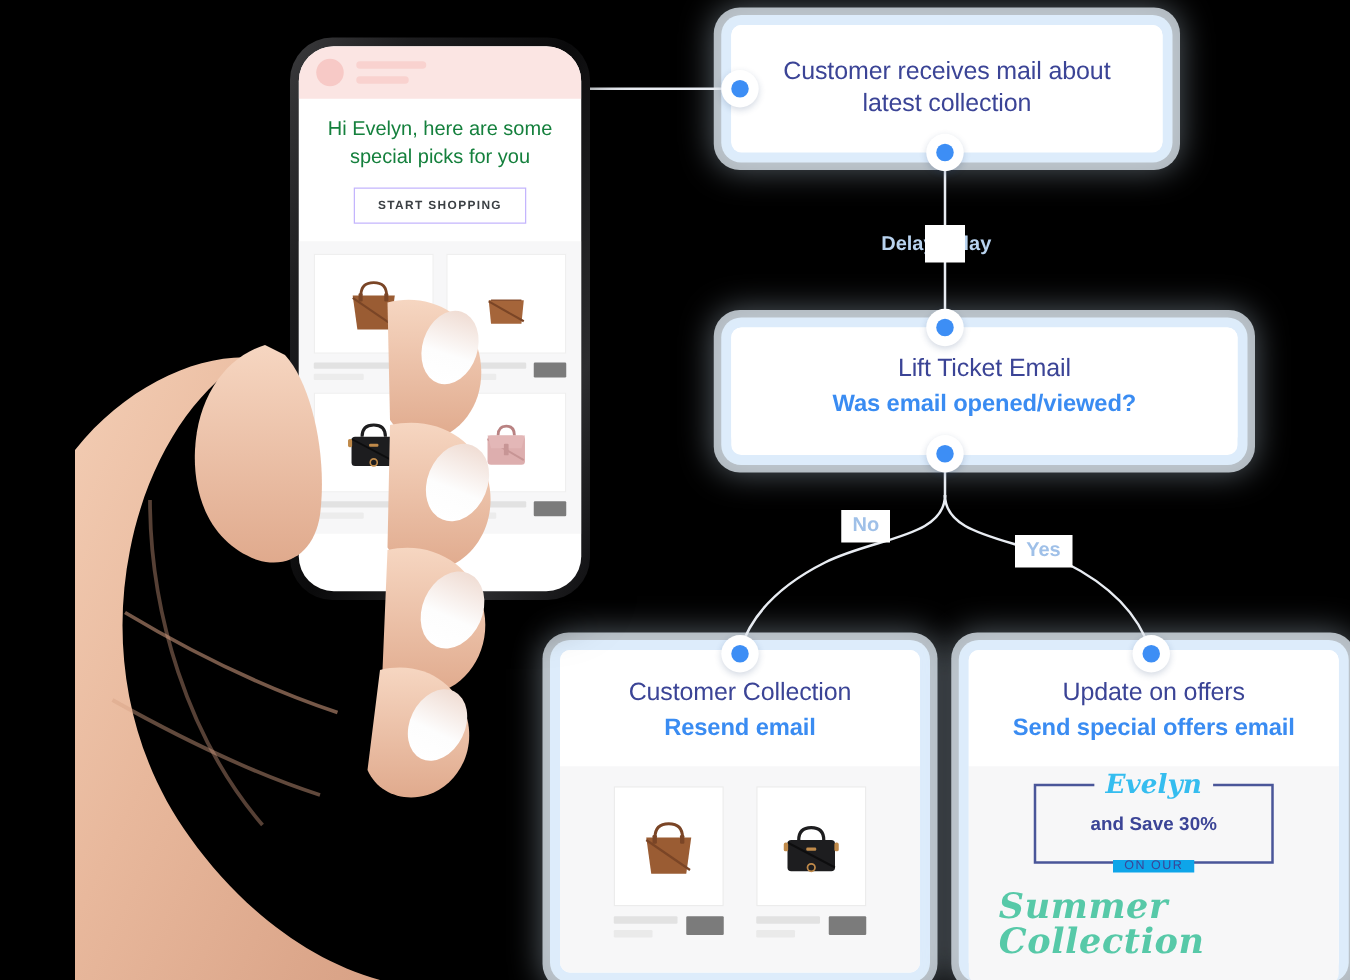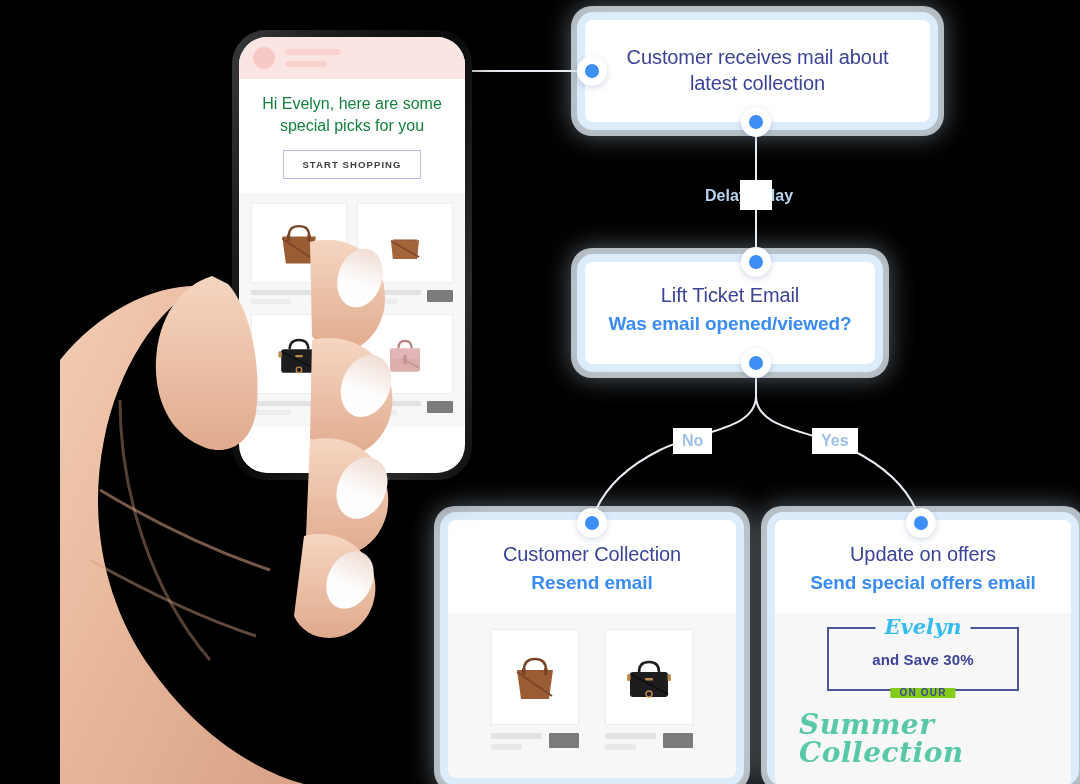--- a/index.html
+++ b/index.html
@@ -146,25 +146,25 @@
   }
   .promo-save {
     color: #3b4496;
     font-size: 15px;
     font-weight: bold;
     letter-spacing: 0.1px;
   }
   .promo-onour {
     position: absolute;
     bottom: -9px; left: 50%; transform: translateX(-50%);
-    background: #84cc16;
+    background: #0ea5e9;
     padding: 0 9px;
     color: #3b4496;
     font-size: 10px;
-    font-weight: bold;
+    font-weight: normal;
     letter-spacing: 1.2px;
     line-height: 1;
   }
   .promo-summer {
     margin-top: 20px;
     color: #57c9a8;
     font-size: 28px;
     font-family: "DejaVu Serif", serif;
     font-style: italic;
     font-weight: bold;
@@ -252,32 +252,32 @@
   <div class="line line-v" style="left:755px; top:362px; height:36px;"></div>
 
   <svg style="position:absolute; left:0; top:0; width:1080px; height:784px; z-index:2;">
     <path d="M 756 396 C 756 430, 700 430, 660 450 C 620 470, 600 495, 592 520" stroke="#e8ecf2" stroke-width="2" fill="none"></path>
     <path d="M 756 396 C 756 430, 812 430, 852 450 C 892 470, 912 495, 920 520" stroke="#e8ecf2" stroke-width="2" fill="none"></path>
   </svg>
 
   <div class="delay-mask" style="left:740px; top:180px; width:32px; height:30px;"></div>
   <div class="edge-label delay" style="left:705px; top:187px;">Delay 1 day</div>
 
-  <div class="edge-label" style="left:673px; top:428px;">No</div>
+  <div class="edge-label" style="left:673px; top:408px;">No</div>
   <div class="edge-label" style="left:812px; top:428px;">Yes</div>
 
   <div class="flow-card" style="left:585px; top:20px; width:345px; height:102px;">
     <div class="card-head" style="border-radius:8px; padding:25px 22px;">
       <div class="card-title">Customer receives mail about latest collection</div>
     </div>
   </div>
   <div class="dot" style="left:577px; top:56px;"></div>
   <div class="dot" style="left:741px; top:107px;"></div>
 
-  <div class="flow-card" style="left:585px; top:262px; width:290px; height:102px;">
+  <div class="flow-card" style="left:585px; top:262px; width:405px; height:102px;">
     <div class="card-head" style="border-radius:8px; padding:21px 22px;">
       <div class="card-title">Lift Ticket Email</div>
       <div class="card-sub">Was email opened/viewed?</div>
     </div>
   </div>
   <div class="dot" style="left:741px; top:247px;"></div>
   <div class="dot" style="left:741px; top:348px;"></div>
 
   <div class="flow-card" style="left:448px; top:520px; width:288px; height:258px;">
     <div class="card-head" style="padding:22px 18px 18px;">

